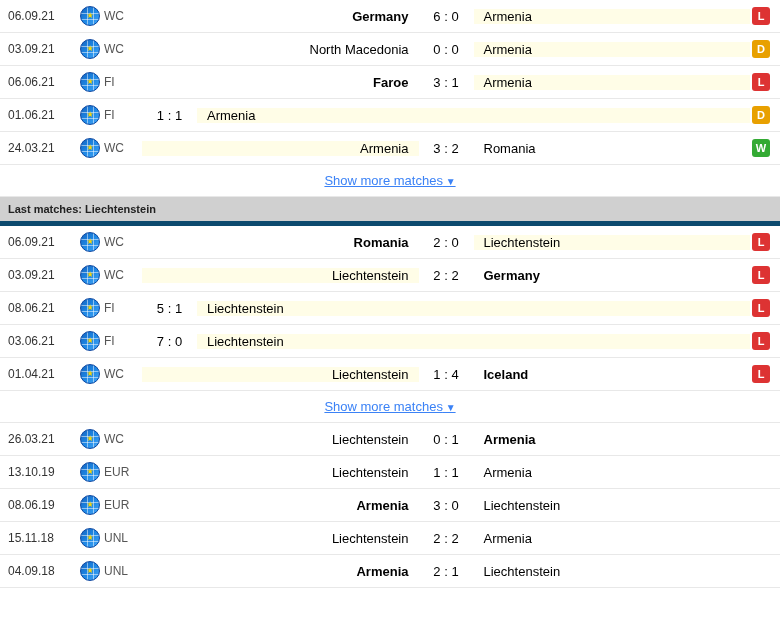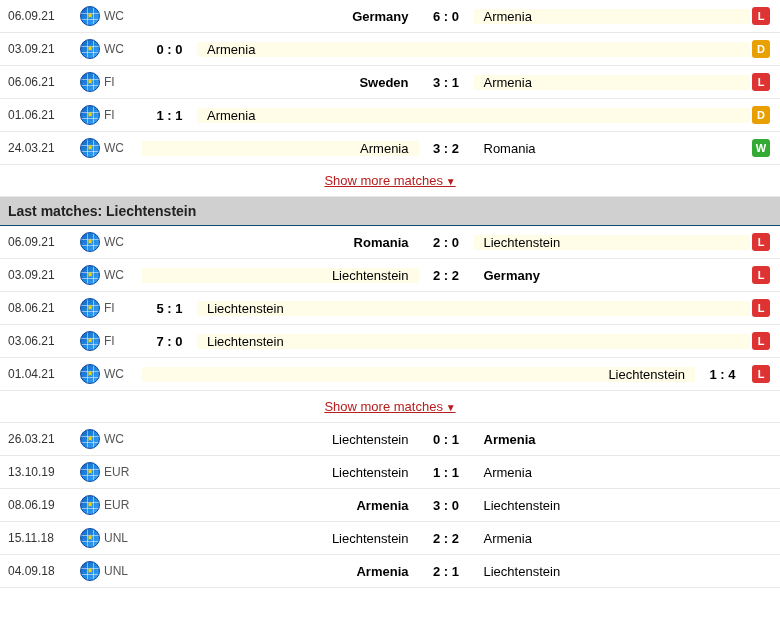--- a/index.html
+++ b/index.html
@@ -42,21 +42,21 @@
     .home-col.bold { font-weight: bold; }
     .away-col {
       flex: 1;
       text-align: left;
       padding-left: 10px;
     }
     .away-col.bold { font-weight: bold; }
     .score-col {
       width: 55px;
       text-align: center;
-      font-weight: bold;
+      font-weight: normal;
       font-size: 13px;
     }
     .result-col {
       width: 22px;
       display: flex;
       align-items: center;
       justify-content: center;
     }
     .result-badge {
       width: 18px;
@@ -72,37 +72,37 @@
     .result-w { background: #3a3; }
     .result-d { background: #e8a000; }
     .result-l { background: #d33; }
 
     .show-more-row {
       text-align: center;
       padding: 8px;
       border-bottom: 1px solid #e8e8e8;
     }
     .show-more-link {
-      color: #b91c1c;
+      color: #3b82f6;
       text-decoration: underline;
       cursor: pointer;
       font-size: 13px;
     }
     .show-more-link::after {
       content: ' ▼';
       font-size: 10px;
     }
 
     .section-header {
       background: #d0d0d0;
       padding: 6px 8px;
       font-weight: bold;
-      font-size: 14px;
+      font-size: 11px;
       color: #222;
-      border-bottom: 1px solid #0c4a6e;
+      border-bottom: 5px solid #0c4a6e;
     }
   </style>
 </head>
 <body>
 
 <div>
 <div class="match-row">
       <div class="date-col">06.09.21</div>
       <div class="flag-col">
         <div style="position: relative; display: inline-flex; align-items: center; justify-content: center; width: 22px; height: 22px;">
@@ -130,41 +130,42 @@
           <div style="width: 20px; height: 20px; border-radius: 50%; background: linear-gradient(135deg, rgb(21, 101, 192) 0%, rgb(30, 136, 229) 50%, rgb(66, 165, 245) 100%); border: 1px solid rgb(13, 71, 161); position: relative; overflow: hidden; display: inline-block;">
             <div style="position: absolute; width: 100%; height: 1px; background: rgba(255, 255, 255, 0.5); top: 35%;"></div>
             <div style="position: absolute; width: 100%; height: 1px; background: rgba(255, 255, 255, 0.5); top: 65%;"></div>
             <div style="position: absolute; height: 100%; width: 1px; background: rgba(255, 255, 255, 0.5); left: 35%;"></div>
             <div style="position: absolute; height: 100%; width: 1px; background: rgba(255, 255, 255, 0.5); left: 65%;"></div>
           </div>
           <span style="position: absolute; color: rgb(255, 215, 0); font-size: 8px; z-index: 3; line-height: 1; top: 50%; left: 50%; transform: translate(-50%, -50%);">★</span>
         </div>
       </div>
       <div class="competition-col">WC</div>
+      <div class="home-col">North Macedonia</div>
       <div class="score-col">0 : 0</div>
       <div class="away-col" style="background-color: rgb(255, 253, 231);">Armenia</div>
       <div class="result-col">
         <div class="result-badge result-d">D</div>
       </div>
     </div>
     <div class="match-row">
       <div class="date-col">06.06.21</div>
       <div class="flag-col">
         <div style="position: relative; display: inline-flex; align-items: center; justify-content: center; width: 22px; height: 22px;">
           <div style="width: 20px; height: 20px; border-radius: 50%; background: linear-gradient(135deg, rgb(21, 101, 192) 0%, rgb(30, 136, 229) 50%, rgb(66, 165, 245) 100%); border: 1px solid rgb(13, 71, 161); position: relative; overflow: hidden; display: inline-block;">
             <div style="position: absolute; width: 100%; height: 1px; background: rgba(255, 255, 255, 0.5); top: 35%;"></div>
             <div style="position: absolute; width: 100%; height: 1px; background: rgba(255, 255, 255, 0.5); top: 65%;"></div>
             <div style="position: absolute; height: 100%; width: 1px; background: rgba(255, 255, 255, 0.5); left: 35%;"></div>
             <div style="position: absolute; height: 100%; width: 1px; background: rgba(255, 255, 255, 0.5); left: 65%;"></div>
           </div>
           <span style="position: absolute; color: rgb(255, 215, 0); font-size: 8px; z-index: 3; line-height: 1; top: 50%; left: 50%; transform: translate(-50%, -50%);">★</span>
         </div>
       </div>
       <div class="competition-col">FI</div>
-      <div class="home-col bold">Sweden</div>
+      <div class="home-col bold">Faroe</div>
       <div class="score-col">3 : 1</div>
       <div class="away-col" style="background-color: rgb(255, 253, 231);">Armenia</div>
       <div class="result-col">
         <div class="result-badge result-l">L</div>
       </div>
     </div>
     <div class="match-row">
       <div class="date-col">01.06.21</div>
       <div class="flag-col">
         <div style="position: relative; display: inline-flex; align-items: center; justify-content: center; width: 22px; height: 22px;">
@@ -298,20 +299,21 @@
             <div style="position: absolute; width: 100%; height: 1px; background: rgba(255, 255, 255, 0.5); top: 65%;"></div>
             <div style="position: absolute; height: 100%; width: 1px; background: rgba(255, 255, 255, 0.5); left: 35%;"></div>
             <div style="position: absolute; height: 100%; width: 1px; background: rgba(255, 255, 255, 0.5); left: 65%;"></div>
           </div>
           <span style="position: absolute; color: rgb(255, 215, 0); font-size: 8px; z-index: 3; line-height: 1; top: 50%; left: 50%; transform: translate(-50%, -50%);">★</span>
         </div>
       </div>
       <div class="competition-col">WC</div>
       <div class="home-col" style="background-color: rgb(255, 253, 231);">Liechtenstein</div>
       <div class="score-col">1 : 4</div>
+      <div class="away-col bold">Iceland</div>
       <div class="result-col">
         <div class="result-badge result-l">L</div>
       </div>
     </div>
     <div class="show-more-row"><span class="show-more-link">Show more matches</span></div>
     <div class="match-row">
       <div class="date-col">26.03.21</div>
       <div class="flag-col">
         <div style="position: relative; display: inline-flex; align-items: center; justify-content: center; width: 22px; height: 22px;">
           <div style="width: 20px; height: 20px; border-radius: 50%; background: linear-gradient(135deg, rgb(21, 101, 192) 0%, rgb(30, 136, 229) 50%, rgb(66, 165, 245) 100%); border: 1px solid rgb(13, 71, 161); position: relative; overflow: hidden; display: inline-block;">

